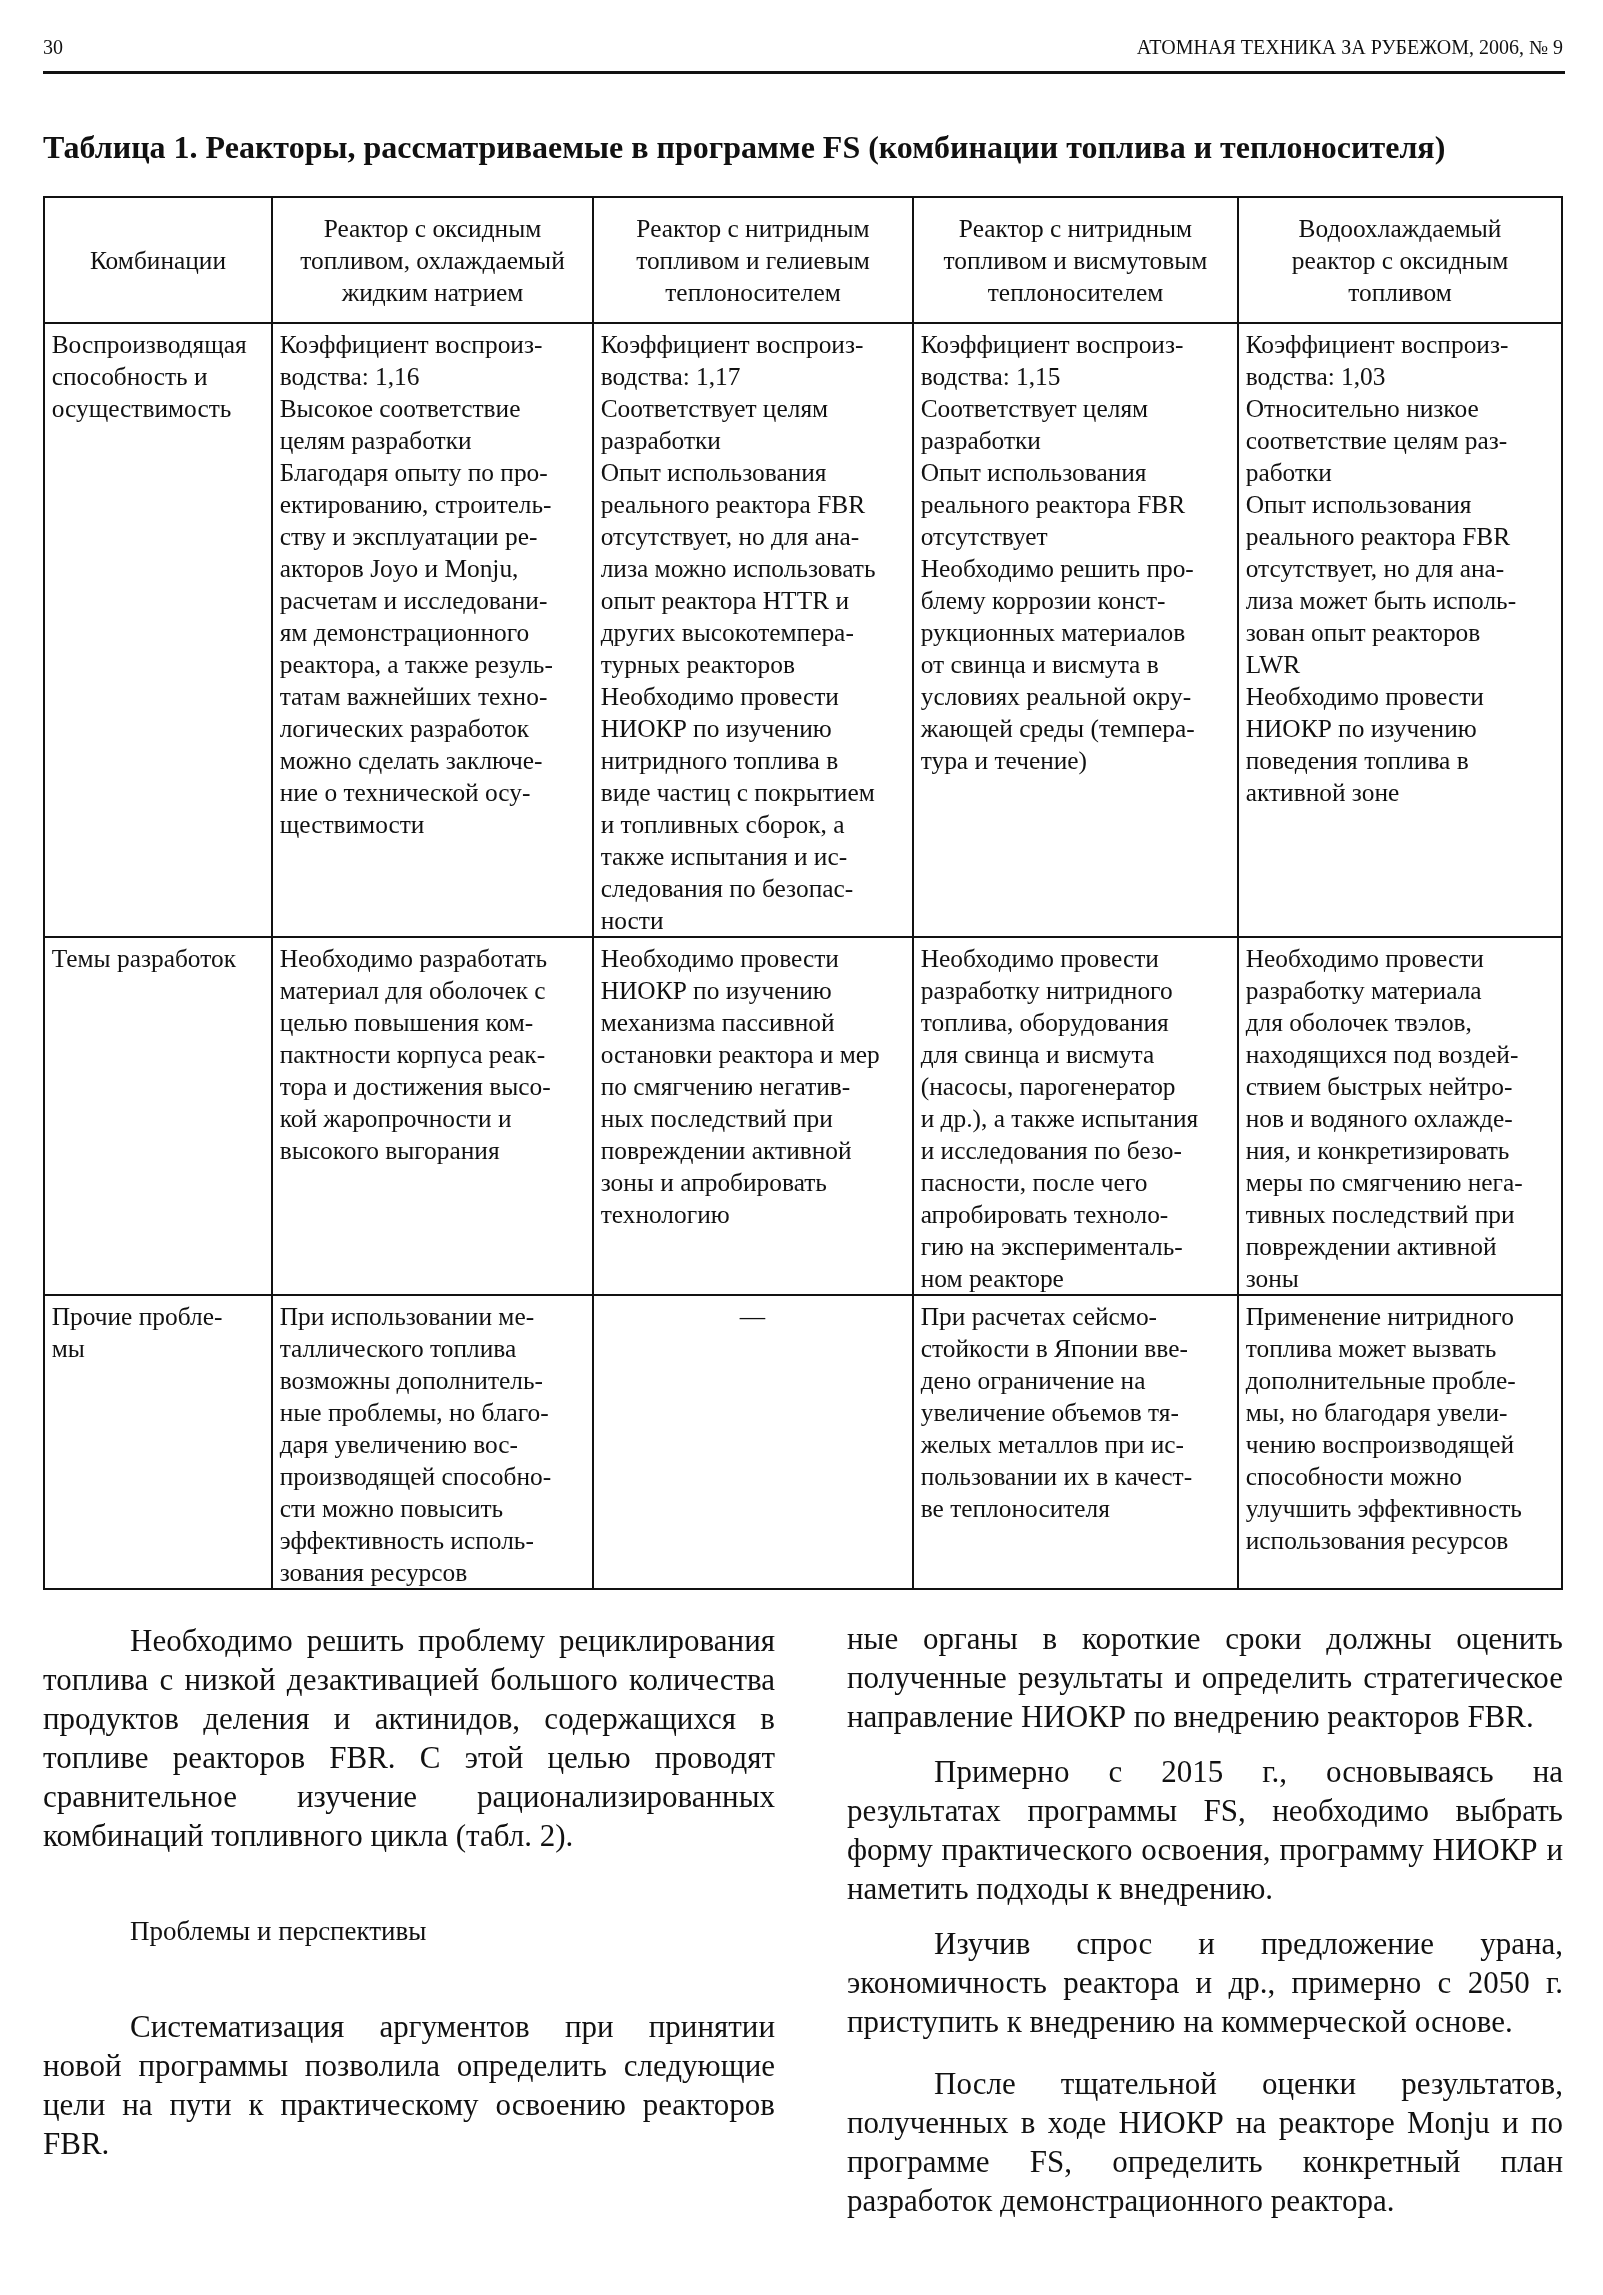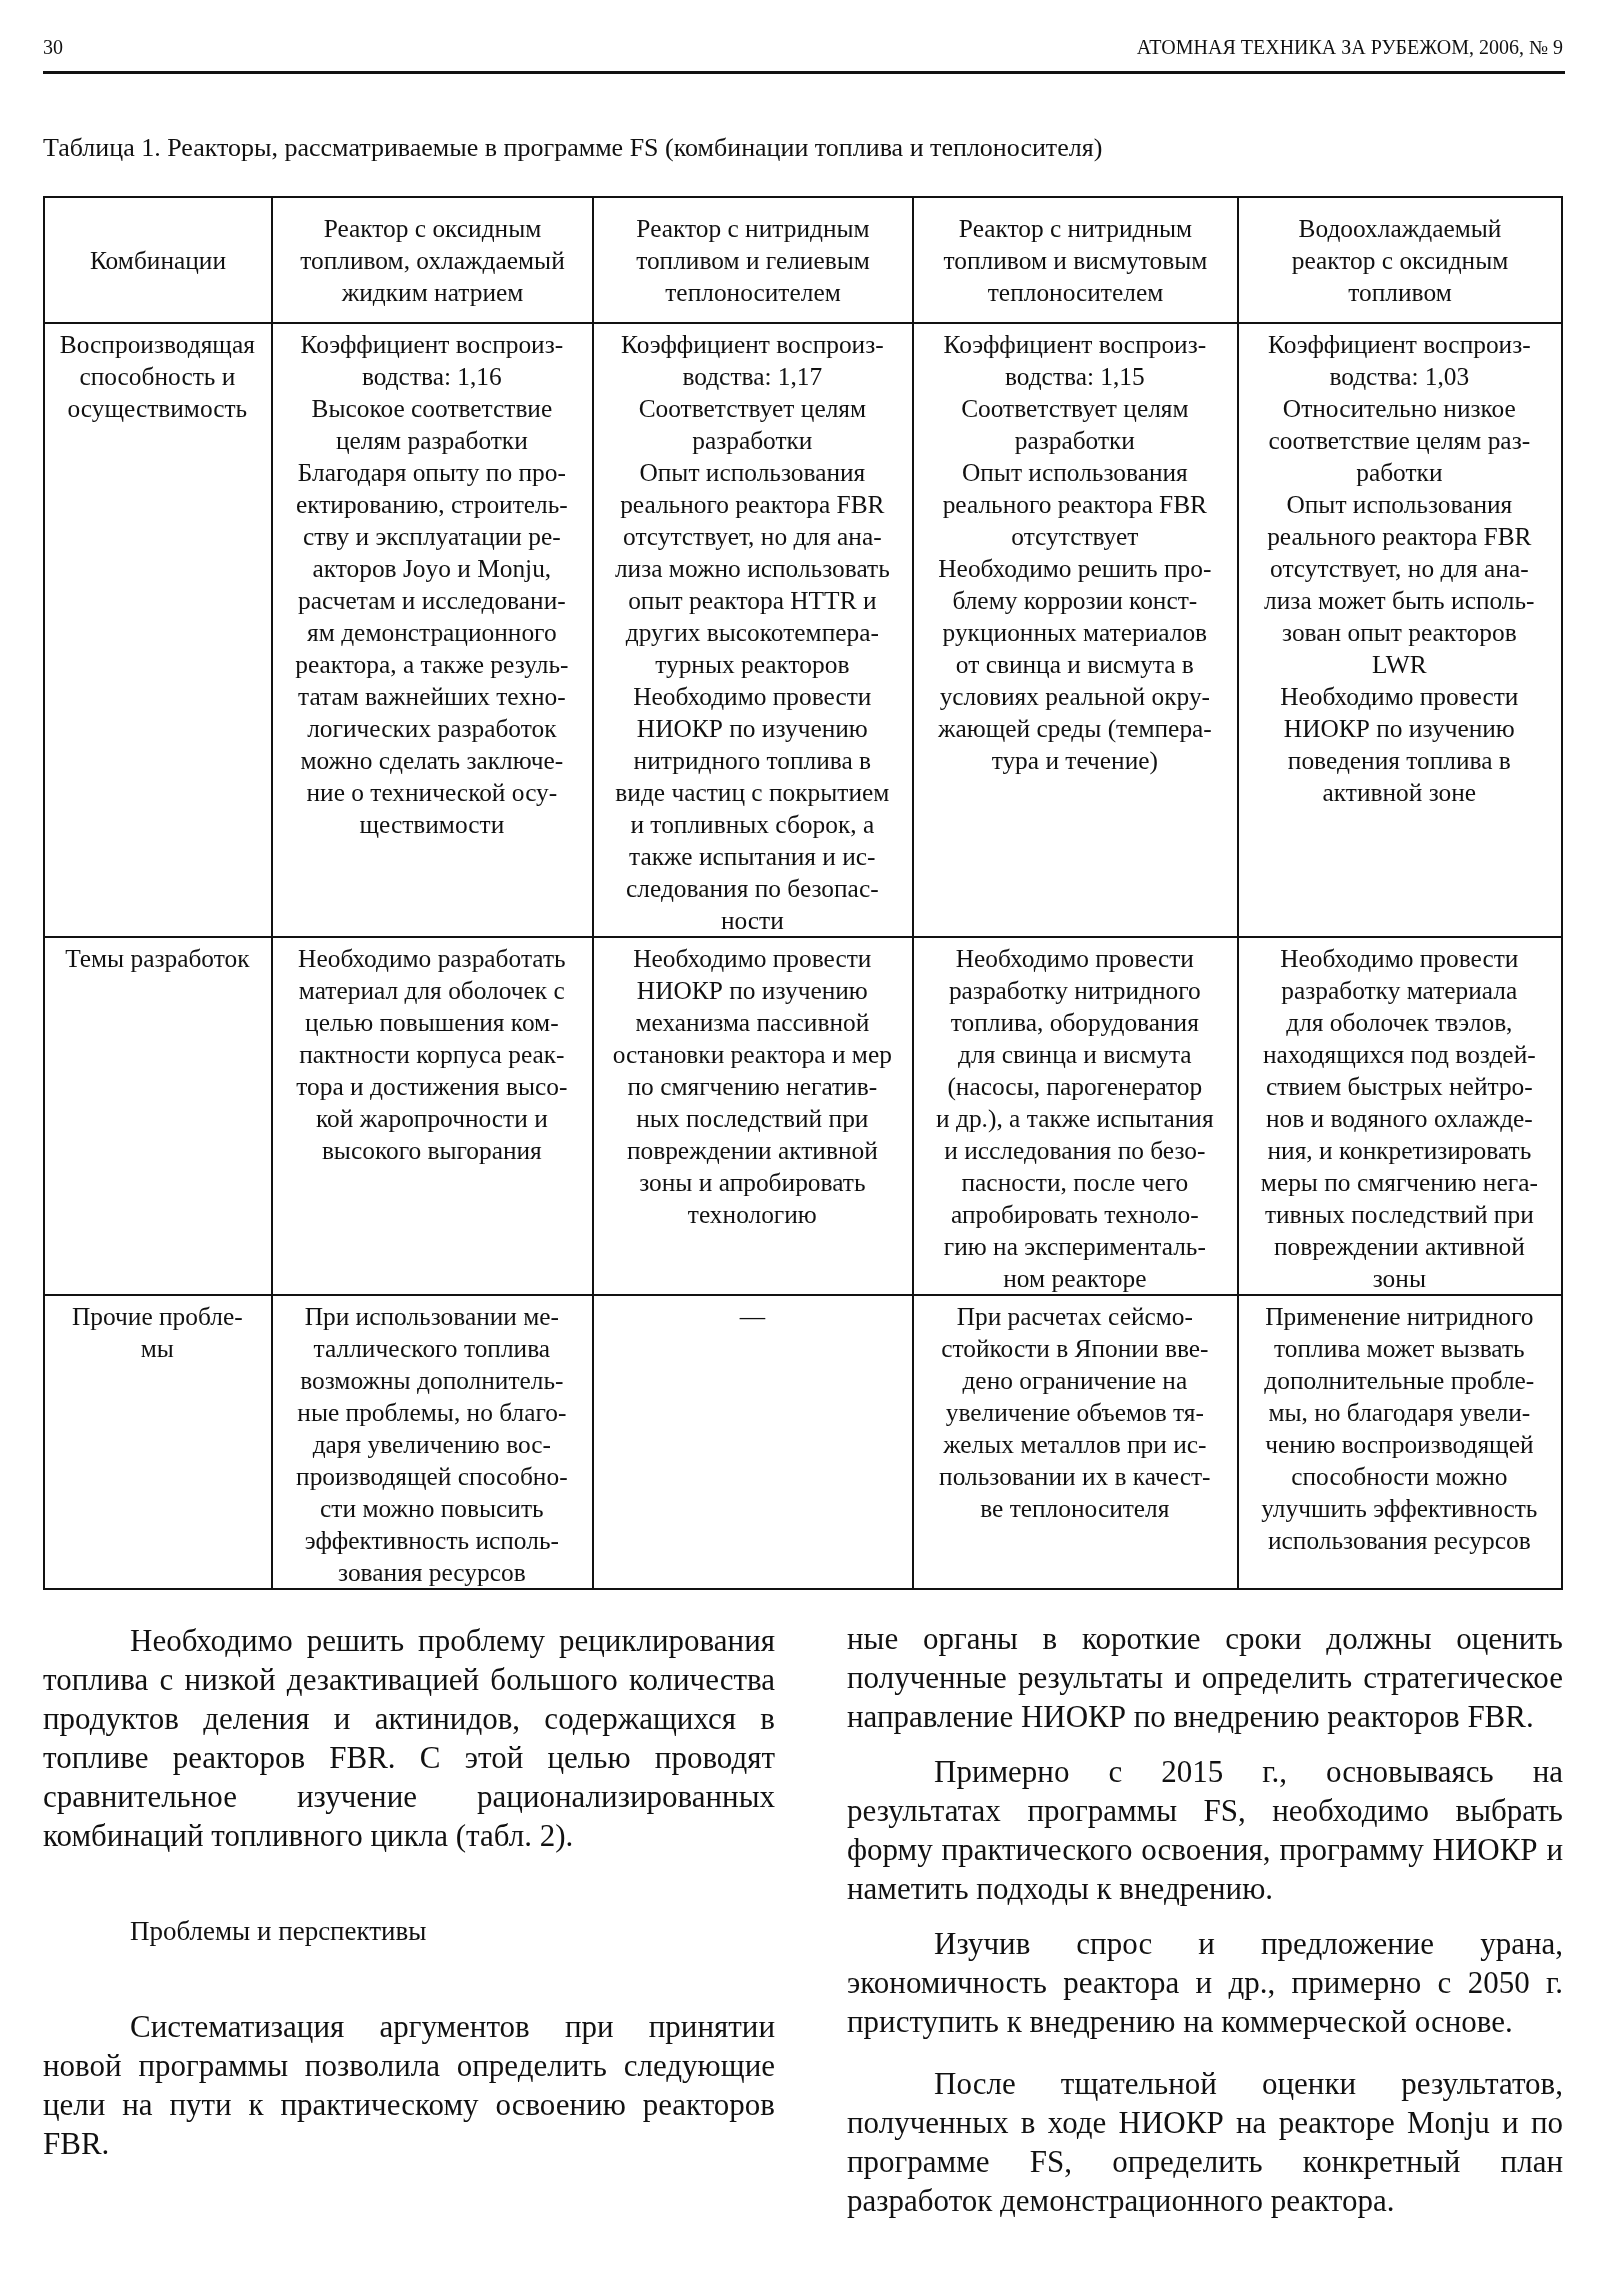--- a/index.html
+++ b/index.html
@@ -10,30 +10,30 @@
   .running-head {
     position: absolute; left: 43px; top: 29px; width: 1520px; height: 37px;
     display: flex; justify-content: space-between; align-items: flex-end;
     font-size: 20px; line-height: 37px;
   }
   .head-rule {
     position: absolute; left: 43px; top: 71px; width: 1522px; height: 3.3px; background: #111;
   }
   .caption {
     position: absolute; left: 43px; top: 131px; width: 1520px;
-    font-weight: normal; font-size: 26px; line-height: 33px; white-space: nowrap;
+    font-weight: bold; font-size: 32px; line-height: 33px; white-space: nowrap;
   }
   .tbl {
     position: absolute; left: 43px; top: 196px;
     border-collapse: collapse; table-layout: fixed;
     font-size: 25.4px; line-height: 32px;
   }
   .tbl td, .tbl th {
     border: 2px solid #111; vertical-align: top; padding: 4px 8px 0 6.7px;
-    font-weight: normal; text-align: center;
+    font-weight: normal; text-align: left;
   }
   .tbl th { text-align: center; vertical-align: middle; padding: 0 5.3px; }
   .tbl td.dash { text-align: center; }
   .tbl tr.hdr { height: 126px; }
   .tbl tr.r1 { height: 607px; }
   .tbl tr.r2 { height: 355px; }
   .tbl tr.r3 { height: 292px; padding-left: 48px; }
   .cell-line { display: block; }
   .col {
     position: absolute; top: 1621px; font-size: 31px; line-height: 39px;

